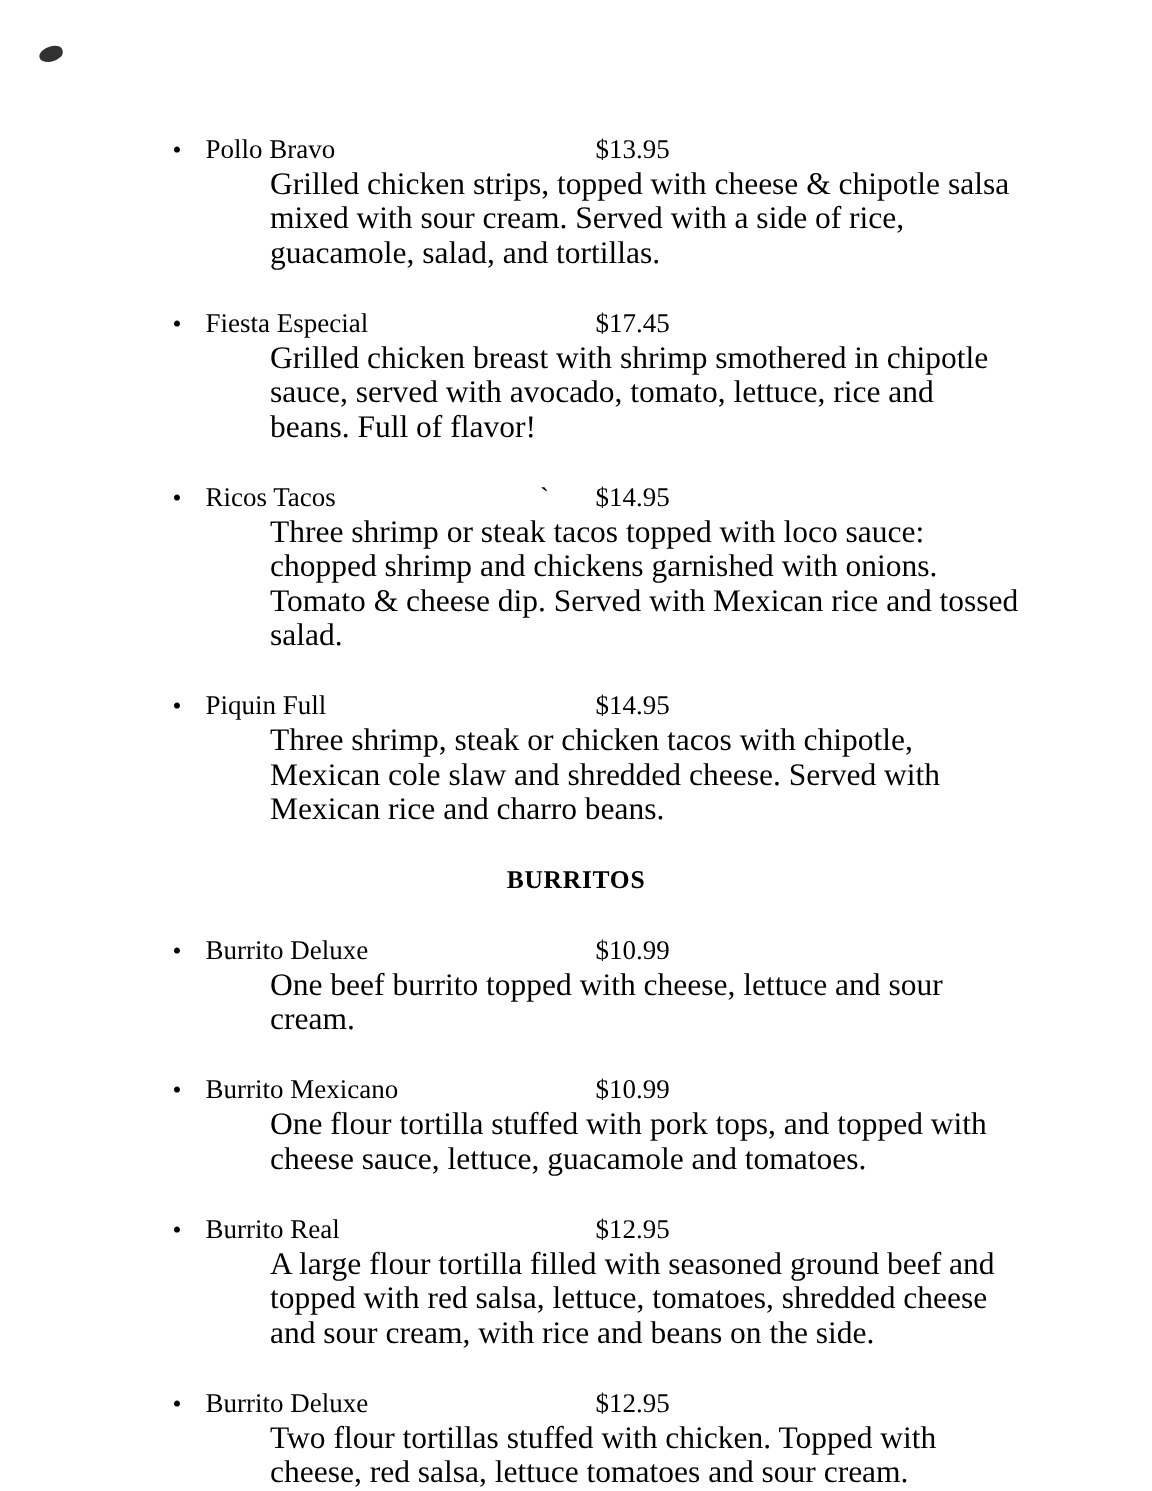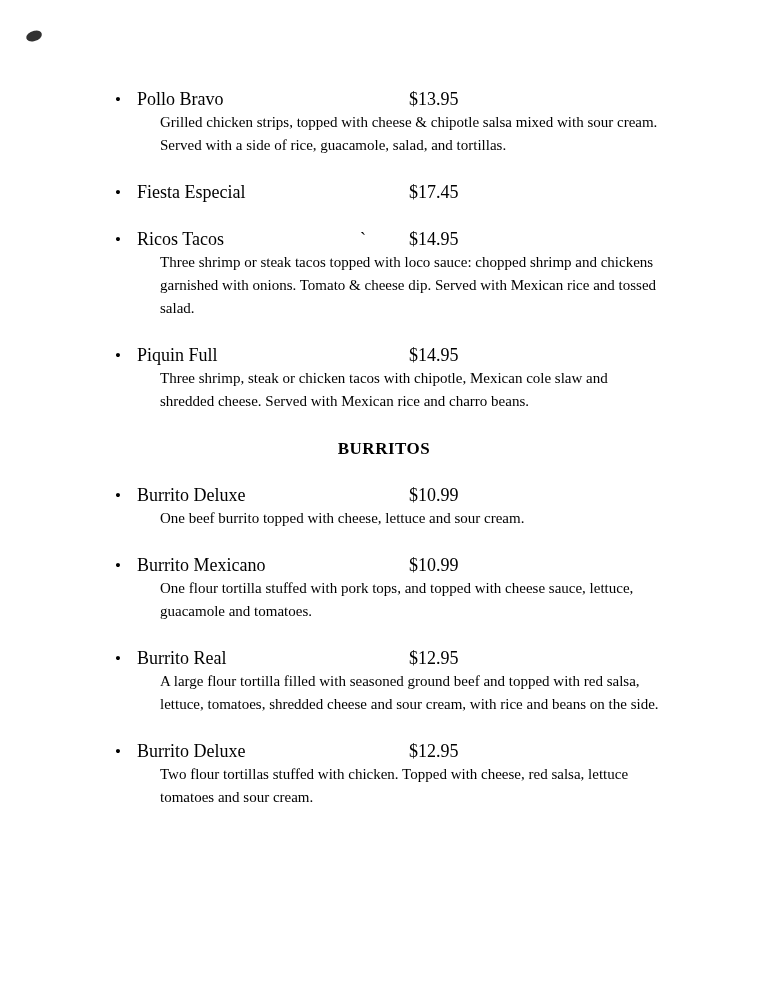--- a/index.html
+++ b/index.html
@@ -49,28 +49,28 @@
     white-space: nowrap;
   }
   .item-name { display: inline-block; }
   .item-mark {
     position: absolute;
     left: 223px;
     top: 0;
   }
   .item-price {
     position: absolute;
-    left: 272px;
+    left: 260px;
     top: 0;
     text-align: right;
   }
   .item-desc {
-    margin-left: 23px;
+    margin-left: 43px;
     width: 500px;
-    font-size: 15px;
+    font-size: 21px;
     line-height: 23px;
   }
   .section-heading {
     font-size: 17px;
     font-weight: bold;
     text-align: center;
     letter-spacing: 0.5px;
     margin: 0 0 24px -29px; 
     line-height: 23px;
   }
@@ -117,20 +117,21 @@
   </div>
 
   <div class="item">
     <span class="bullet">•</span>
     <div class="item-body">
       <div class="item-line">
         <span class="item-name">Fiesta Especial</span>
         <span class="item-mark"></span>
         <span class="item-price">$17.45</span>
       </div>
+      <div class="item-desc">Grilled chicken breast with shrimp smothered in chipotle sauce, served with avocado, tomato, lettuce, rice and beans. Full of flavor!</div>
     </div>
   </div>
 
   <div class="item">
     <span class="bullet">•</span>
     <div class="item-body">
       <div class="item-line">
         <span class="item-name">Ricos Tacos</span>
         <span class="item-mark">`</span>
         <span class="item-price">$14.95</span>

